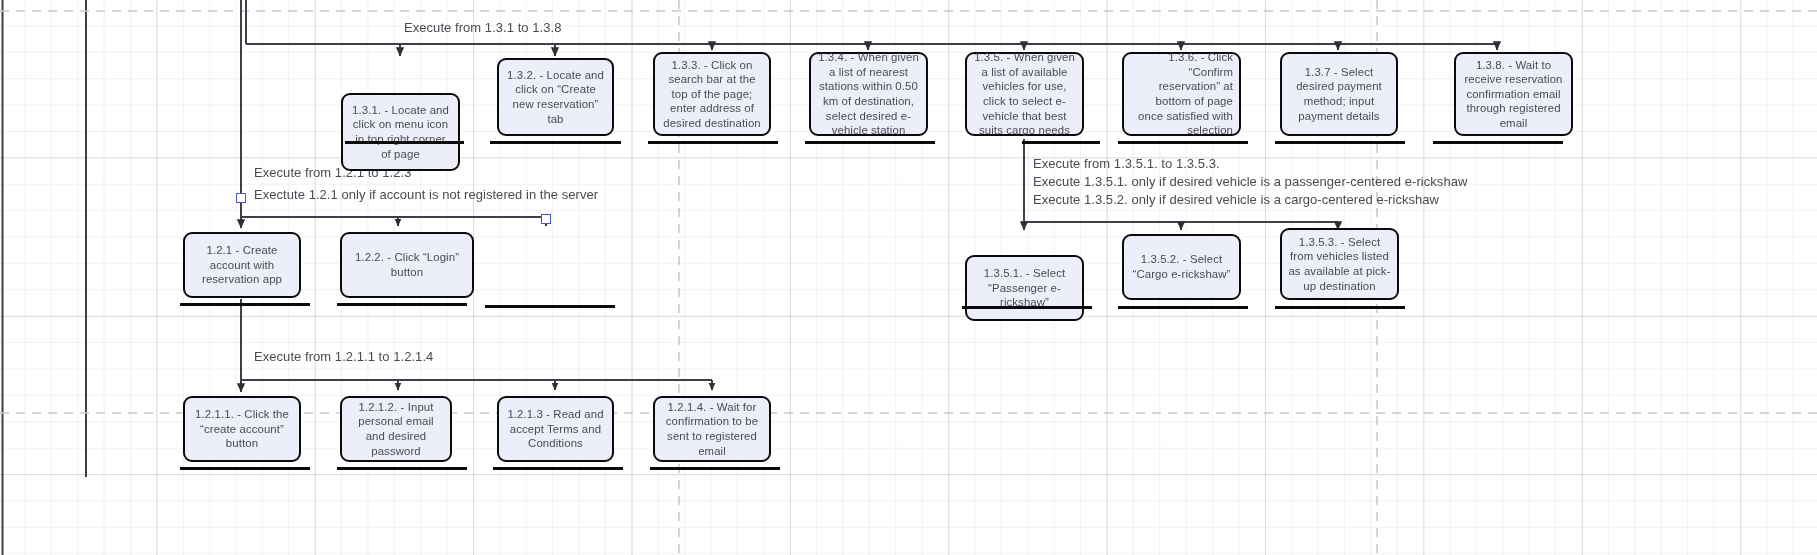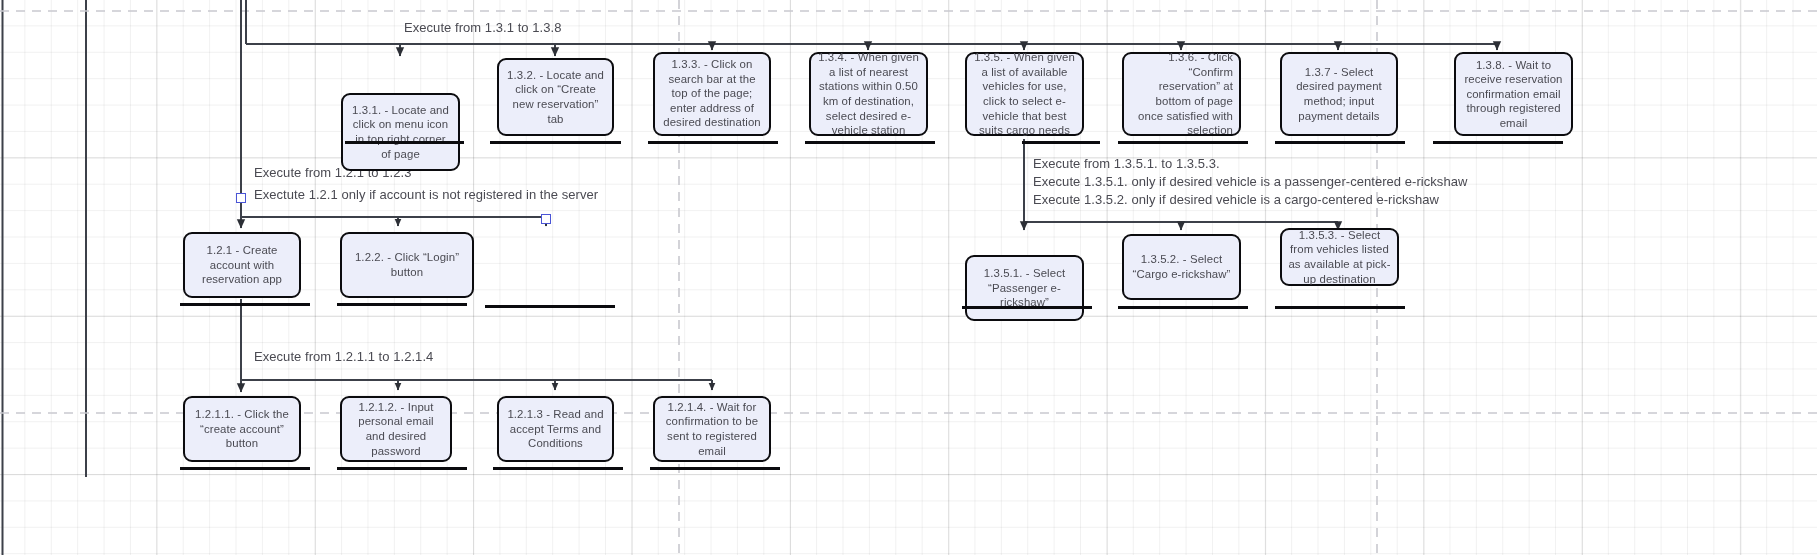--- a/index.html
+++ b/index.html
@@ -139,21 +139,21 @@
   <div class="node" style="left:341px; top:58px; width:119px; height:78px;margin-top:35px;">
     <span>1.3.1. - Locate and click on menu icon in top right corner of page</span>
   </div>
   <div class="shadow-bar" style="left:345px; top:141px; width:119px;"></div>
 
   <div class="node" style="left:497px; top:58px; width:117px; height:78px;">
     <span>1.3.2. - Locate and click on “Create new reservation” tab</span>
   </div>
   <div class="shadow-bar" style="left:490px; top:141px; width:131px;"></div>
 
-  <div class="node" style="left:653px; top:52px; width:118px; height:84px;align-items:flex-end;">
+  <div class="node" style="left:653px; top:52px; width:118px; height:84px;">
     <span>1.3.3. - Click on search bar at the top of the page; enter address of desired destination</span>
   </div>
   <div class="shadow-bar" style="left:648px; top:141px; width:130px;"></div>
 
   <div class="node" style="left:809px; top:52px; width:119px; height:84px;">
     <span>1.3.4. - When given a list of nearest stations within 0.50 km of destination, select desired e-vehicle station</span>
   </div>
   <div class="shadow-bar" style="left:805px; top:141px; width:130px;"></div>
 
   <div class="node" style="left:965px; top:52px; width:119px; height:84px;">
@@ -191,21 +191,21 @@
   <div class="node" style="left:965px; top:234px; width:119px; height:66px;margin-top:21px;">
     <span>1.3.5.1. - Select “Passenger e-rickshaw”</span>
   </div>
   <div class="shadow-bar" style="left:962px; top:306px; width:130px;"></div>
 
   <div class="node" style="left:1122px; top:234px; width:119px; height:66px;">
     <span>1.3.5.2. - Select “Cargo e-rickshaw”</span>
   </div>
   <div class="shadow-bar" style="left:1118px; top:306px; width:130px;"></div>
 
-  <div class="node" style="left:1280px; top:228px; width:119px; height:58px;">
+  <div class="node" style="left:1280px; top:228px; width:119px; height:72px;">
     <span>1.3.5.3. - Select from vehicles listed as available at pick-up destination</span>
   </div>
   <div class="shadow-bar" style="left:1275px; top:306px; width:130px;"></div>
 
   <div class="node" style="left:183px; top:396px; width:118px; height:66px;">
     <span>1.2.1.1. - Click the “create account” button</span>
   </div>
   <div class="shadow-bar" style="left:180px; top:467px; width:130px;"></div>
 
   <div class="node" style="left:340px; top:396px; width:112px; height:66px;">

